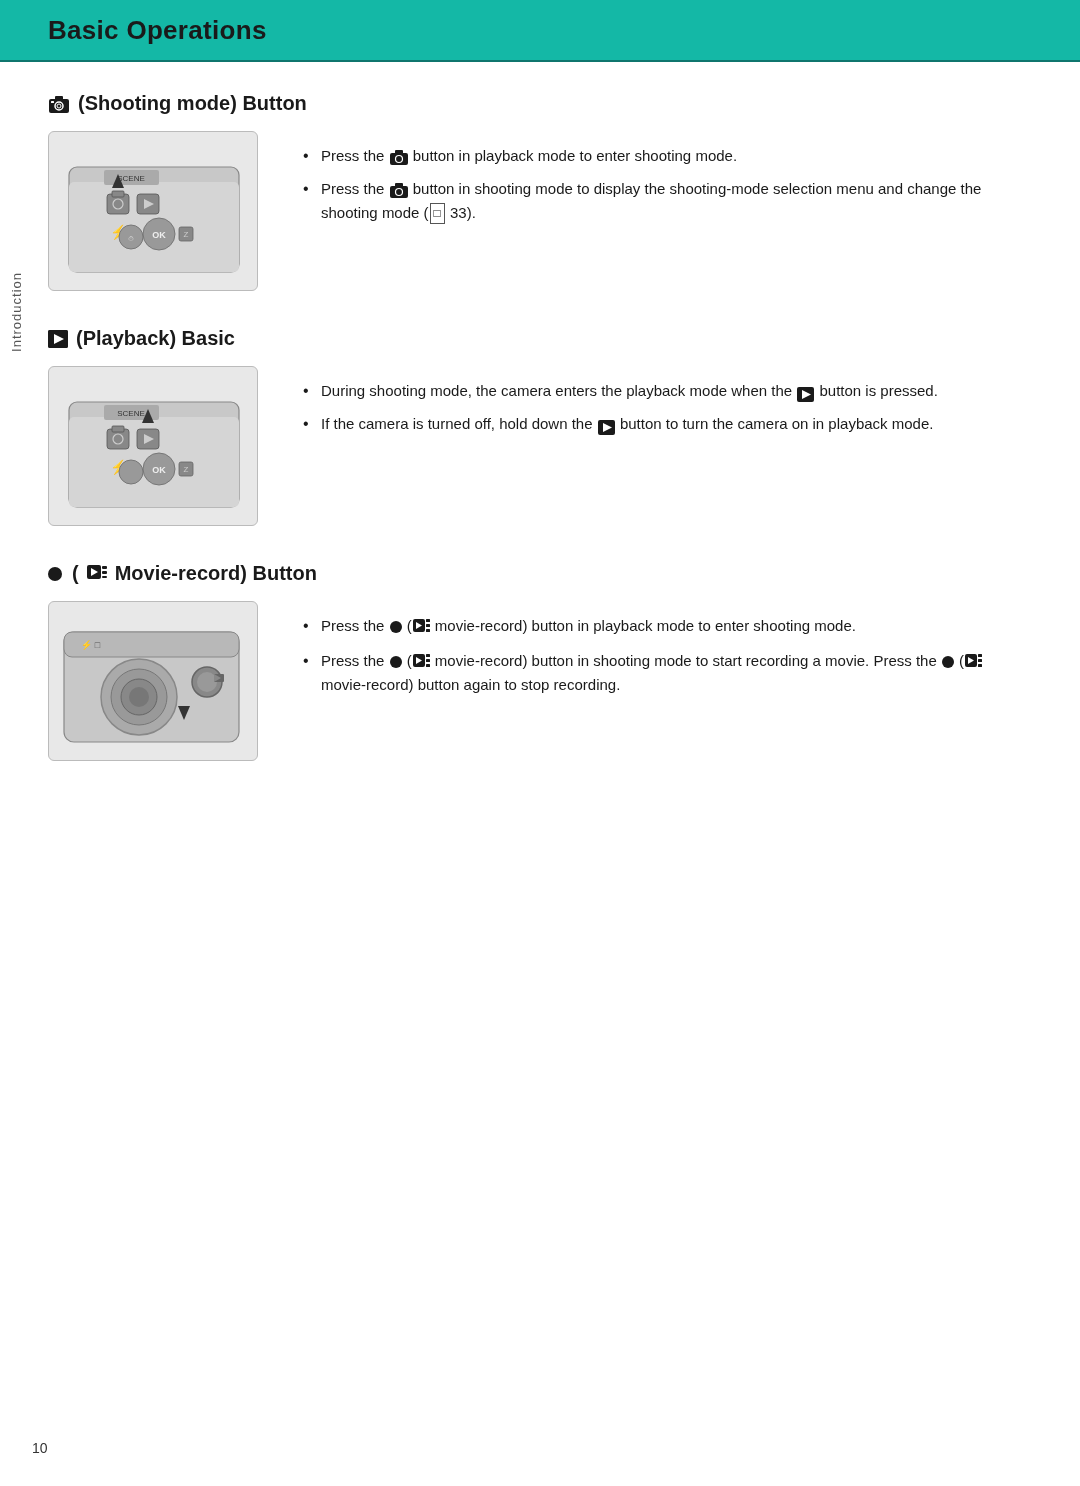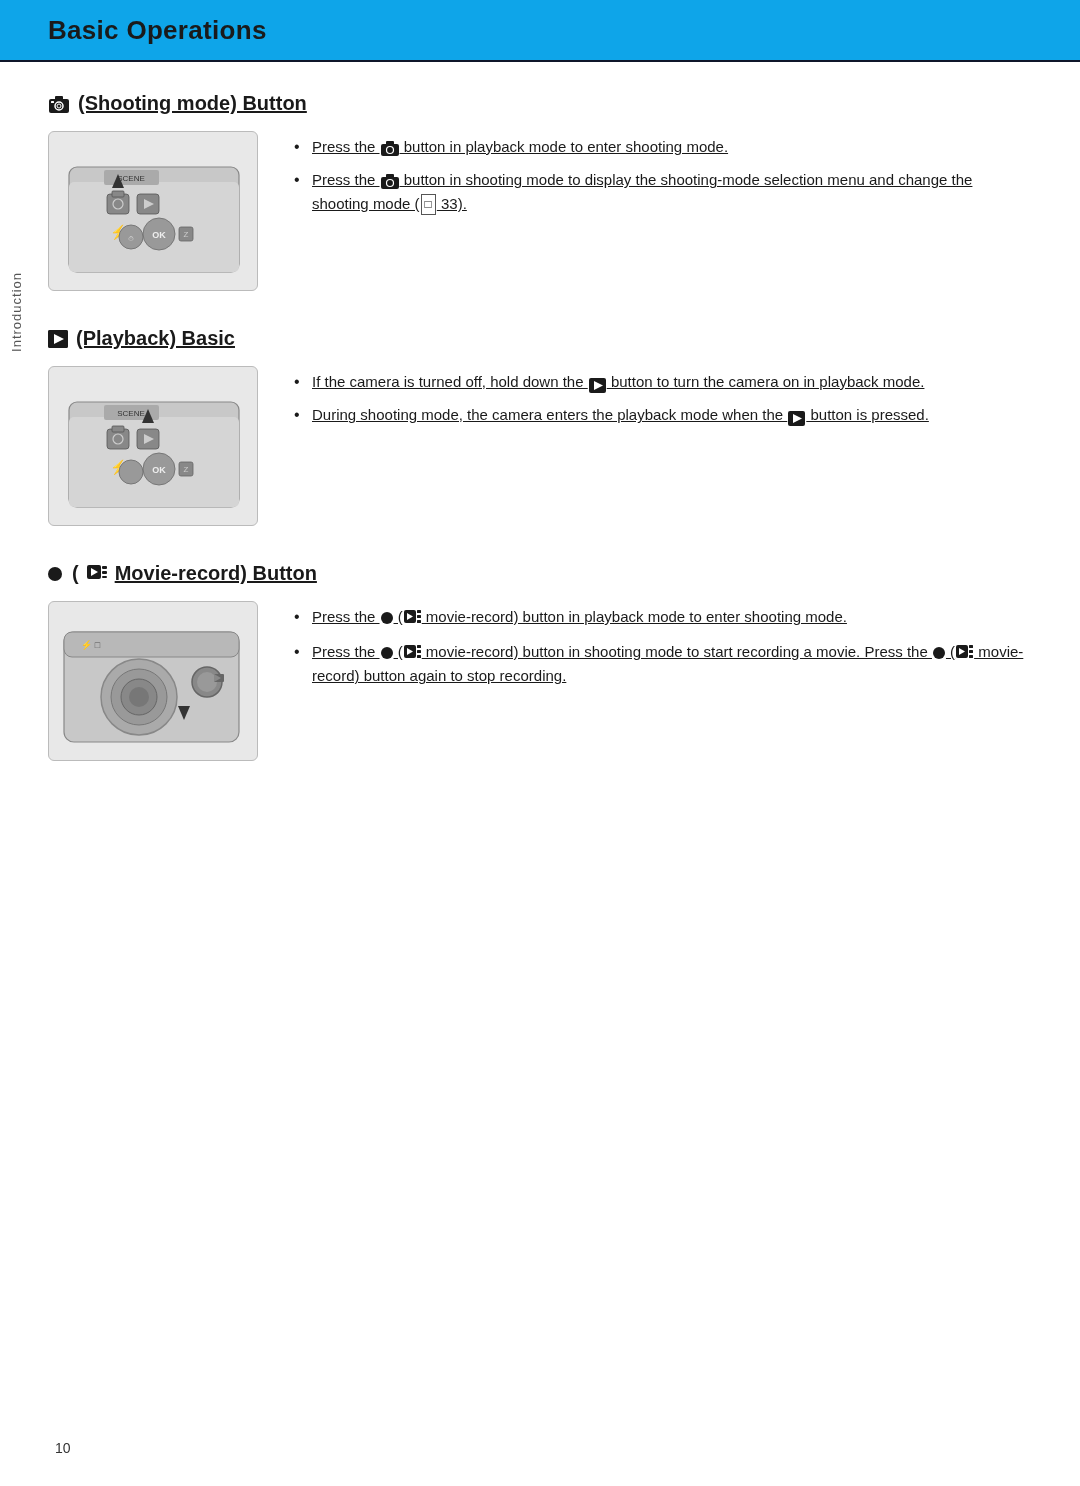--- a/index.html
+++ b/index.html
@@ -8,27 +8,27 @@
       min-height: 1486px;
       background: #ffffff;
       font-family: 'Arial', 'Helvetica', sans-serif;
       font-size: 15px;
       color: #1a1a1a;
       position: relative;
     }
 
     
     .header-bar {
-      background: #0ea5e9;
+      background: #14b8a6;
       width: 100%;
       height: 62px;
       display: flex;
       align-items: center;
       padding-left: 48px;
-      border-bottom: 2px solid #0f172a;
+      border-bottom: 2px solid #0f766e;
     }
     .header-title {
       font-size: 26px;
       font-weight: bold;
       color: #1a1a1a;
       letter-spacing: 0.3px;
     }
 
     
     .sidebar {
@@ -52,21 +52,20 @@
     
     .main-content {
       margin-left: 48px;
       margin-right: 48px;
       padding-top: 30px;
     }
 
     
     .section {
       margin-bottom: 36px;
-      text-decoration: underline;
     }
 
     .section-title {
       font-size: 20px;
       font-weight: bold;
       margin-bottom: 16px;
       display: flex;
       align-items: center;
       gap: 8px;
     }
@@ -87,21 +86,21 @@
       border-radius: 6px;
       background: #e8e8e8;
       position: relative;
       overflow: hidden;
     }
 
     
     .bullet-list {
       list-style: none;
       padding: 0;
-      margin: 4px;
+      margin: 13px;
       flex: 1;
     }
     .bullet-list li {
       padding-left: 18px;
       position: relative;
       margin-bottom: 10px;
       line-height: 1.55;
       font-size: 15px;
     }
     .bullet-list li::before {
@@ -109,21 +108,21 @@
       position: absolute;
       left: 0;
       top: 0;
       font-size: 16px;
     }
 
     
     .page-number {
       position: absolute;
       bottom: 30px;
-      left: 55px;
+      left: 32px;
       font-size: 14px;
       color: #333;
     }
 
     
     .cam1-svg, .cam2-svg, .cam3-svg {
       width: 210px;
       height: 160px;
     }
 
@@ -253,38 +252,38 @@
           <rect x="130" y="95" width="14" height="14" rx="2" fill="#888" stroke="#666" stroke-width="0.8"></rect>
           <text x="137" y="105" text-anchor="middle" font-size="8" fill="#ccc" font-family="Arial">Z</text>
           <circle cx="82" cy="105" r="12" fill="#999" stroke="#777" stroke-width="1"></circle>
 
           <polygon points="99,42 93,56 105,56" fill="#333" class="arrow-up"></polygon>
         </svg>
       </div>
 
       <ul class="bullet-list">
         <li>
+          During shooting mode, the camera enters the playback mode when the
+          <span style="display:inline-block;width:17px;height:15px;vertical-align:middle;margin:0 1px;">
+            <svg width="17" height="15" viewBox="0 0 17 15">
+                <rect width="17" height="15" rx="2" fill="#1a1a1a"></rect>
+                <polygon points="5,3 5,12 14,7.5" fill="white"></polygon>
+              </svg>
+          </span>
+          button is pressed.
+        </li>
+        <li>
           If the camera is turned off, hold down the
           <span style="display:inline-block;width:17px;height:15px;vertical-align:middle;margin:0 1px;">
             <svg width="17" height="15" viewBox="0 0 17 15">
                 <rect width="17" height="15" rx="2" fill="#1a1a1a"></rect>
                 <polygon points="5,3 5,12 14,7.5" fill="white"></polygon>
               </svg>
           </span>
           button to turn the camera on in playback mode.
-        </li>
-        <li>
-          During shooting mode, the camera enters the playback mode when the
-          <span style="display:inline-block;width:17px;height:15px;vertical-align:middle;margin:0 1px;">
-            <svg width="17" height="15" viewBox="0 0 17 15">
-                <rect width="17" height="15" rx="2" fill="#1a1a1a"></rect>
-                <polygon points="5,3 5,12 14,7.5" fill="white"></polygon>
-              </svg>
-          </span>
-          button is pressed.
         </li>
       </ul>
     </div>
   </div>
 
   <div class="section">
     <div class="section-title">
 
       <span style="display:inline-block;width:14px;height:14px;background:#1a1a1a;border-radius:50%;vertical-align:middle;margin-right:2px;"></span>
       <span> (</span>

